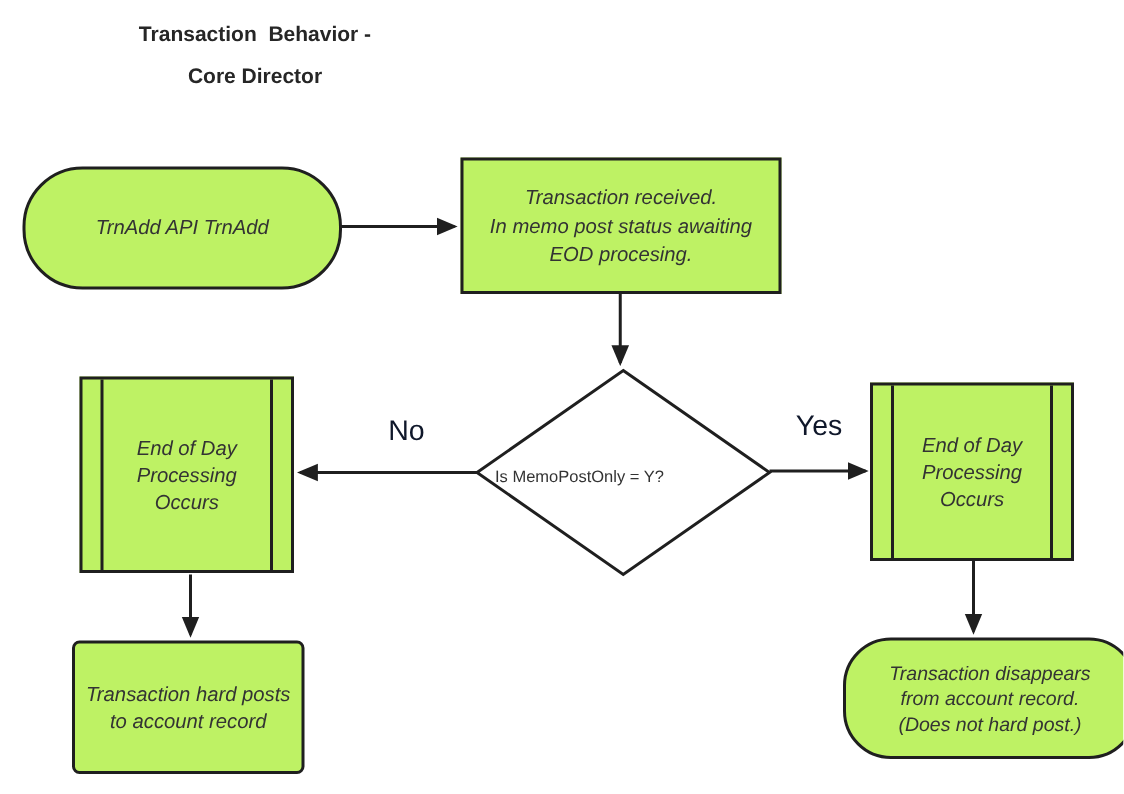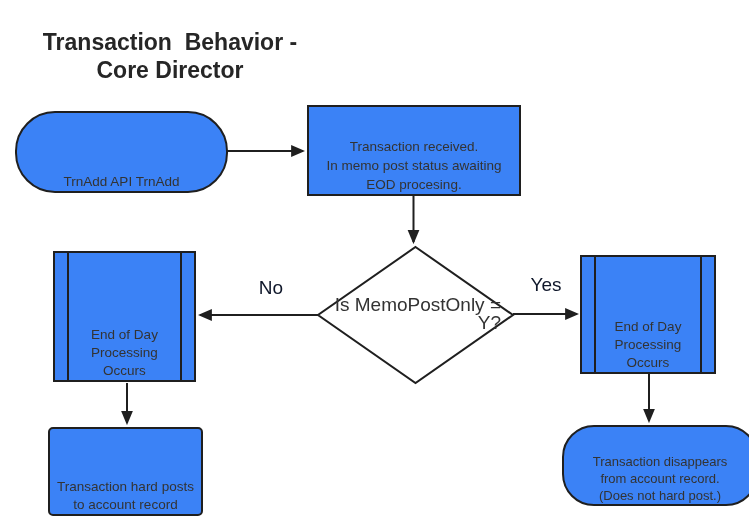--- a/index.html
+++ b/index.html
@@ -23,37 +23,37 @@
     width: 749px;
     height: 529px;
   }
   .title {
     position: absolute;
     left: 40px;
     top: 8px;
     width: 260px;
     text-align: center;
     font-weight: bold;
-    font-size: 23px;
+    font-size: 14px;
     line-height: 28px;
     color: #262626;
     white-space: pre-wrap;
-    margin-top: 20px;
   }
   .node {
     position: absolute;
     box-sizing: border-box;
     border: 2px solid #1f1f1f;
-    background: #3b82f6;
+    background: #bef264;
     display: flex;
-    align-items: flex-end;
+    align-items: center;
     justify-content: center;
     text-align: center;
     font-size: 13.5px;
     line-height: 18px;
+    font-style: italic;
   }
   .node .lbl {
     white-space: pre-wrap;
     display: block;
   }
   .terminator-start {
     left: 15px;
     top: 111px;
     width: 213px;
     height: 82px;
@@ -102,24 +102,24 @@
     top: 425px;
     width: 196px;
     height: 81px;
     border-radius: 32px;
     line-height: 17px;
     font-size: 13px;
   }
   .decision-label {
     position: absolute;
     left: 330px;
-    top: 296px;
+    top: 309px;
     width: 171px;
-    text-align: right;
-    font-size: 19px;
+    text-align: left;
+    font-size: 11px;
     line-height: 18px;
   }
   .edge-label {
     position: absolute;
     width: 64px;
     text-align: center;
     font-size: 19px;
     line-height: 22px;
     color: #0f172a;
   }

